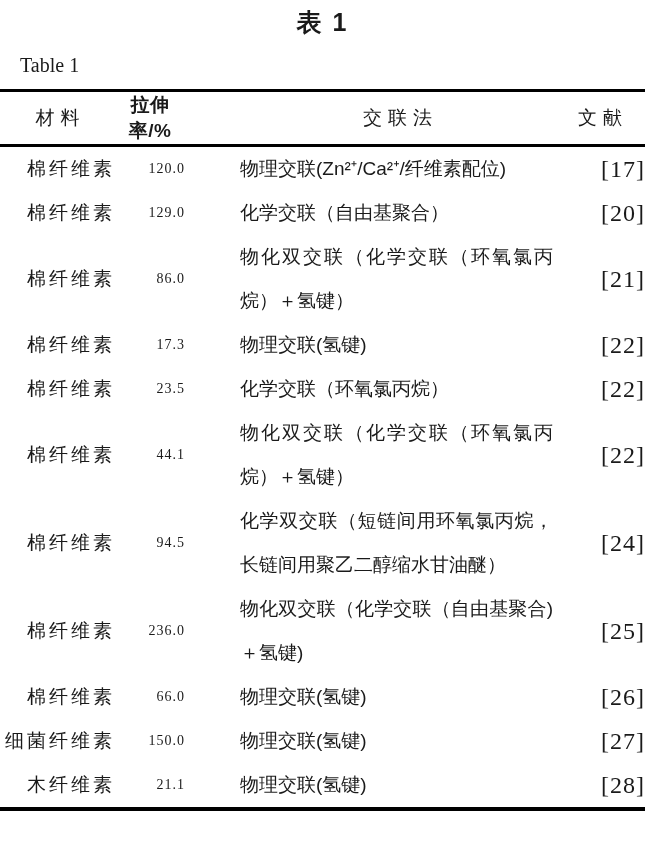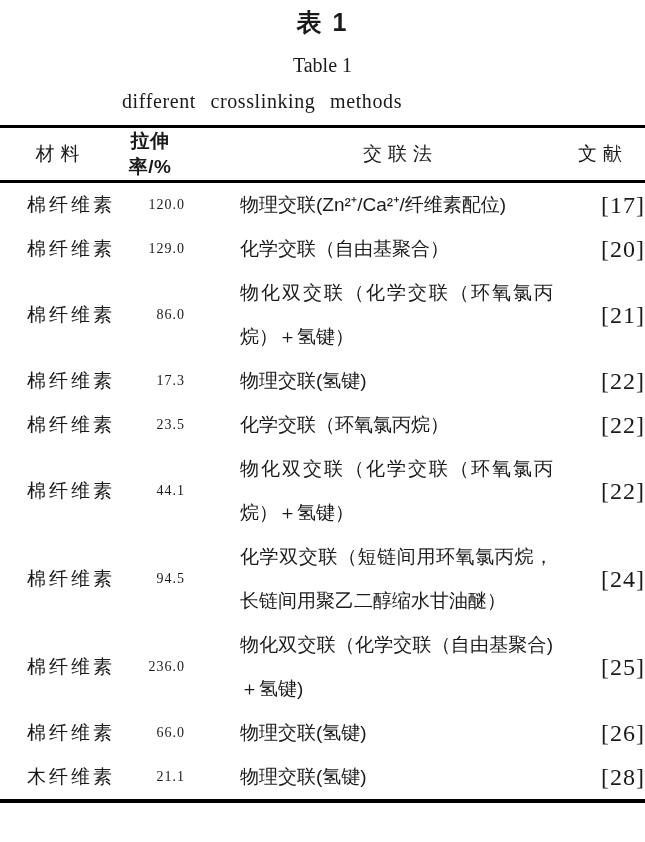--- a/index.html
+++ b/index.html
@@ -23,21 +23,21 @@
     align-items: baseline;
     gap: 14px;
     padding-top: 6px;
     font-size: 25px;
     font-weight: bold;
     letter-spacing: 2px;
     white-space: nowrap;
   }
   .title-en {
     display: flex;
-    justify-content: center;
+    justify-content: flex-start;
     align-items: baseline;
     margin: 15px 20px 0 20px;
     font-family: "Liberation Serif", serif;
     font-size: 20px;
     white-space: nowrap;
   }
   .title-en .t-text {
     word-spacing: 7px;
     letter-spacing: 0.4px;
   }
@@ -106,21 +106,20 @@
 <div class="page">
 
   <div class="title-zh">
     <span>表 1</span>
   </div>
 
   <div class="title-en">
     <span class="t-label">Table 1</span>
   </div>
 
-  <div class="title-en2">different crosslinking methods</div>
 
   <table class="data-table">
     <colgroup>
       <col class="col-mat">
         <col class="col-ratio">
         <col class="col-method">
         <col class="col-ref">
     </colgroup>
     <thead>
       <tr>
@@ -179,20 +178,26 @@
     <td class="c-method">物化双交联（化学交联（自由基聚合)＋氢键)</td>
     <td class="c-ref">[25]</td>
   </tr>
         <tr>
     <td class="c-mat">棉纤维素</td>
     <td class="c-ratio">66.0</td>
     <td class="c-method">物理交联(氢键)</td>
     <td class="c-ref">[26]</td>
   </tr>
         <tr>
+    <td class="c-mat">细菌纤维素</td>
+    <td class="c-ratio">150.0</td>
+    <td class="c-method">物理交联(氢键)</td>
+    <td class="c-ref">[27]</td>
+  </tr>
+        <tr>
     <td class="c-mat">木纤维素</td>
     <td class="c-ratio">21.1</td>
     <td class="c-method">物理交联(氢键)</td>
     <td class="c-ref">[28]</td>
   </tr>
       </tbody>
   </table>
 
 </div>
 

